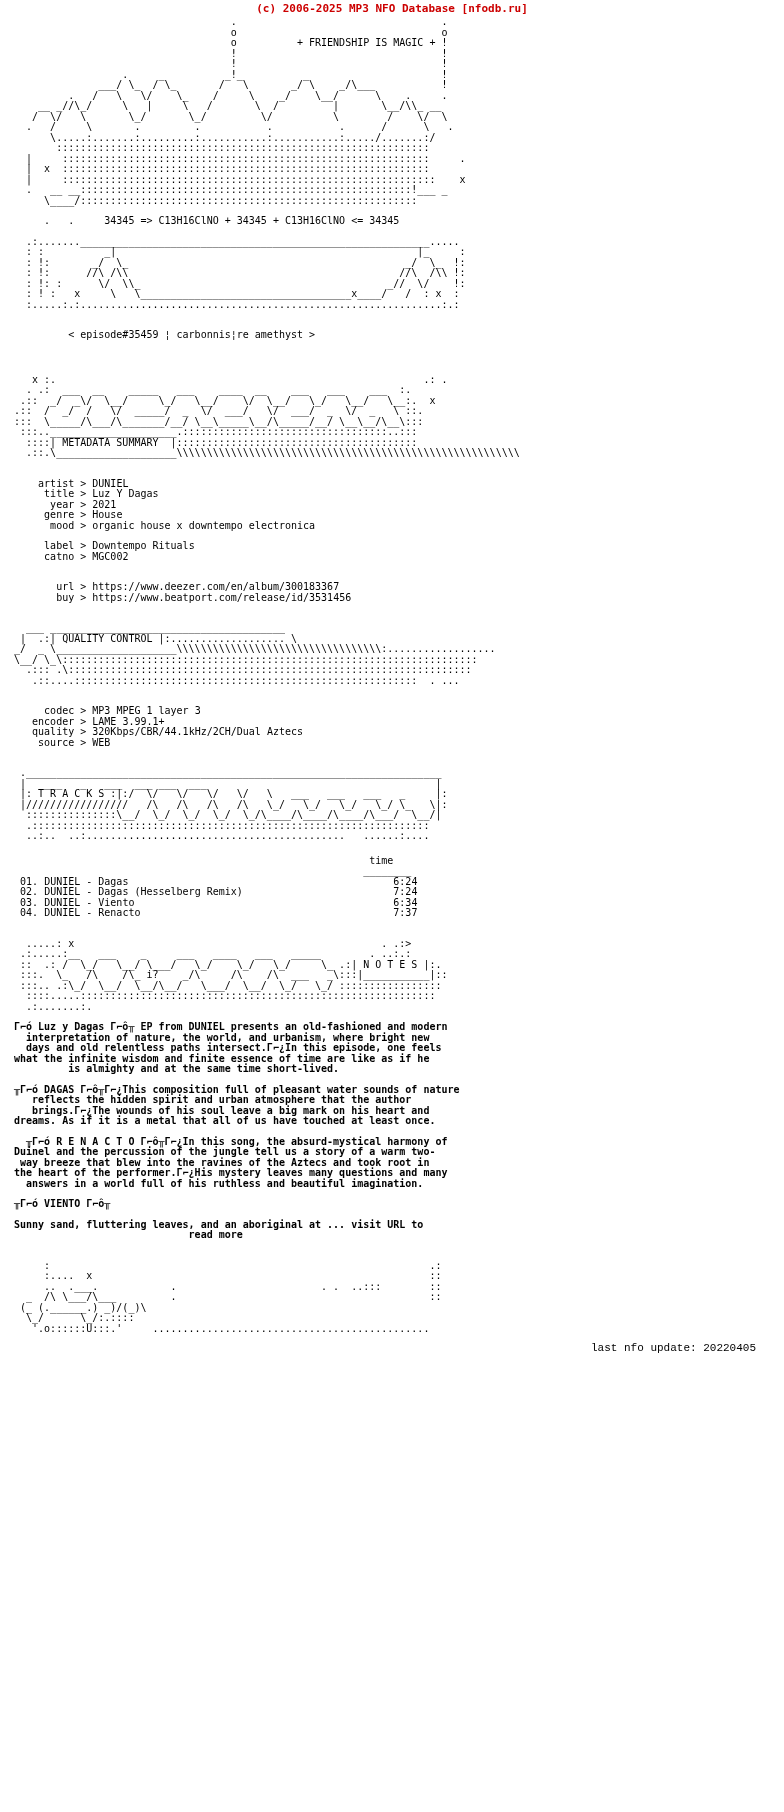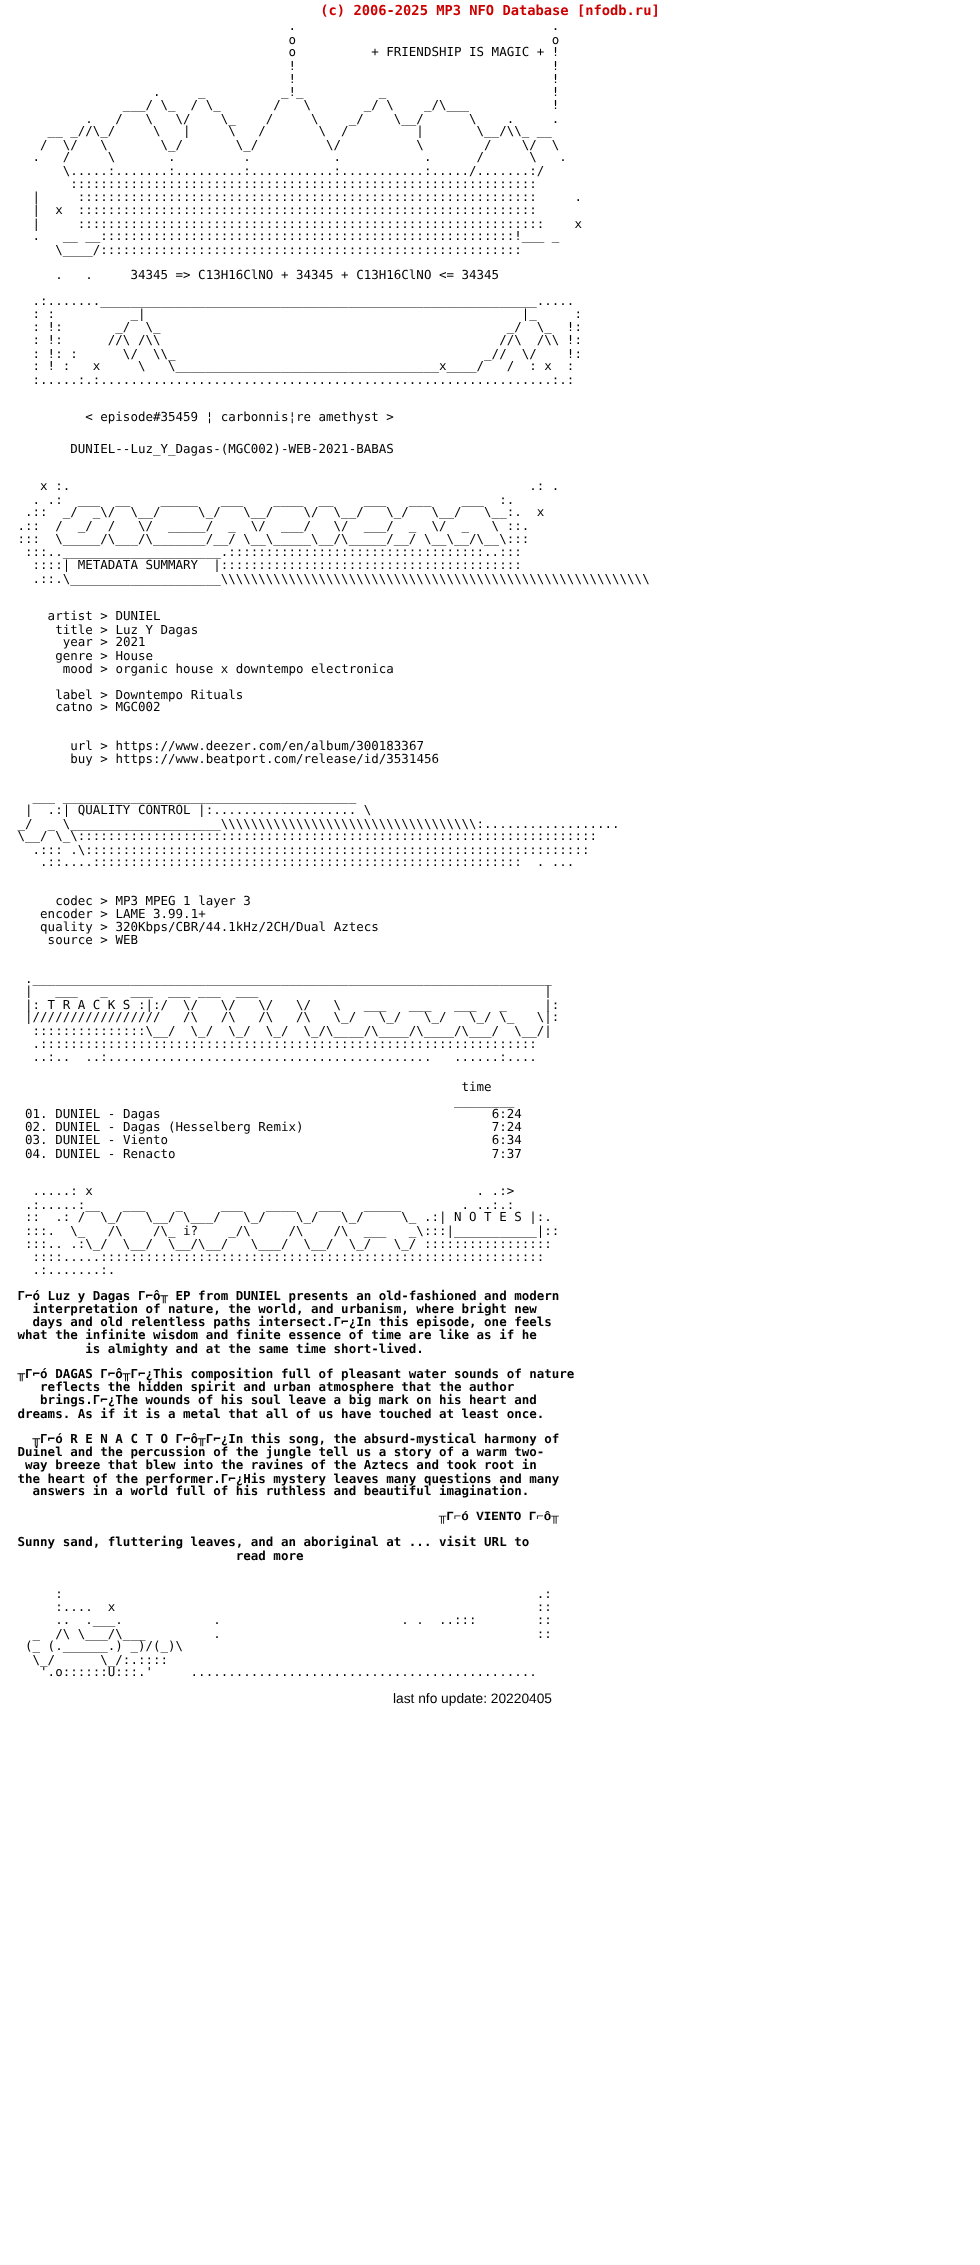--- a/index.html
+++ b/index.html
@@ -41,24 +41,24 @@
     line-height: 10.5px;
     letter-spacing: 0px;
   }
   .block {
     padding-left: 14px;
   }
   .gap10 { height: 10px; }
   .gap14 { height: 14px; }
   .gap20 { height: 20px; }
   .footer-note {
-    text-align: center;
+    text-align: right;
     padding-right: 28px;
     font-size: 11px;
-    font-family: Liberation Sans, sans-serif;
+    font-family: Liberation Mono, monospace;
     padding-top: 8px;
     padding-bottom: 10px;
   }
   .bold { font-weight: bold; }
 </style>
 </head>
 <body>
 
 <div class="page">
 
@@ -105,23 +105,20 @@
   </div>
 
   <div class="gap20"></div>
 
   <div class="block">
     <pre class="art">         &lt; episode#35459 ¦ carbonnis¦re amethyst &gt;</pre>
   </div>
 
   <div class="gap14"></div>
 
-  <div class="block">
-    <pre class="art">       DUNIEL--Luz_Y_Dagas-(MGC002)-WEB-2021-BABAS</pre>
-  </div>
 
   <div class="gap20"></div>
 
   <div class="block">
     <pre class="art">   x :.                                                             .: .
   . .:  ___  __    _____   ___    ____  __    ___   ___    ___  :.
  .::  _/  _\/  \__/     \_/   \__/    \/  \__/   \_/   \__/   \__:.  x
 .::  /  _/  /   \/  _____/  _  \/  ___/   \/  ___/  _  \/  _   \ ::.
 :::  \_____/\___/\_______/__/ \__\_____\__/\_____/__/ \__\__/\__\:::
  :::.._____________________.::::::::::::::::::::::::::::::::::..:::
@@ -214,21 +211,21 @@
    reflects the hidden spirit and urban atmosphere that the author
    brings.Γ⌐¿The wounds of his soul leave a big mark on his heart and
 dreams. As if it is a metal that all of us have touched at least once.</pre>
     <div class="gap10"></div>
     <pre class="bold">  ╥Γ⌐ó R E N A C T O Γ⌐ô╥Γ⌐¿In this song, the absurd-mystical harmony of
 Duinel and the percussion of the jungle tell us a story of a warm two-
  way breeze that blew into the ravines of the Aztecs and took root in
 the heart of the performer.Γ⌐¿His mystery leaves many questions and many
   answers in a world full of his ruthless and beautiful imagination.</pre>
     <div class="gap10"></div>
-    <pre class="bold" style="text-align:center;font-family:Liberation Mono, monospace;">╥Γ⌐ó VIENTO Γ⌐ô╥</pre>
+    <pre class="bold" style="text-align:left;">╥Γ⌐ó VIENTO Γ⌐ô╥</pre>
     <div class="gap10"></div>
     <pre class="bold">Sunny sand, fluttering leaves, and an aboriginal at ... visit URL to
                              read more</pre>
   </div>
 
   <div class="gap20"></div>
 
   <div class="block">
     <pre class="art">     :                                                               .:
      :....  x                                                        ::

